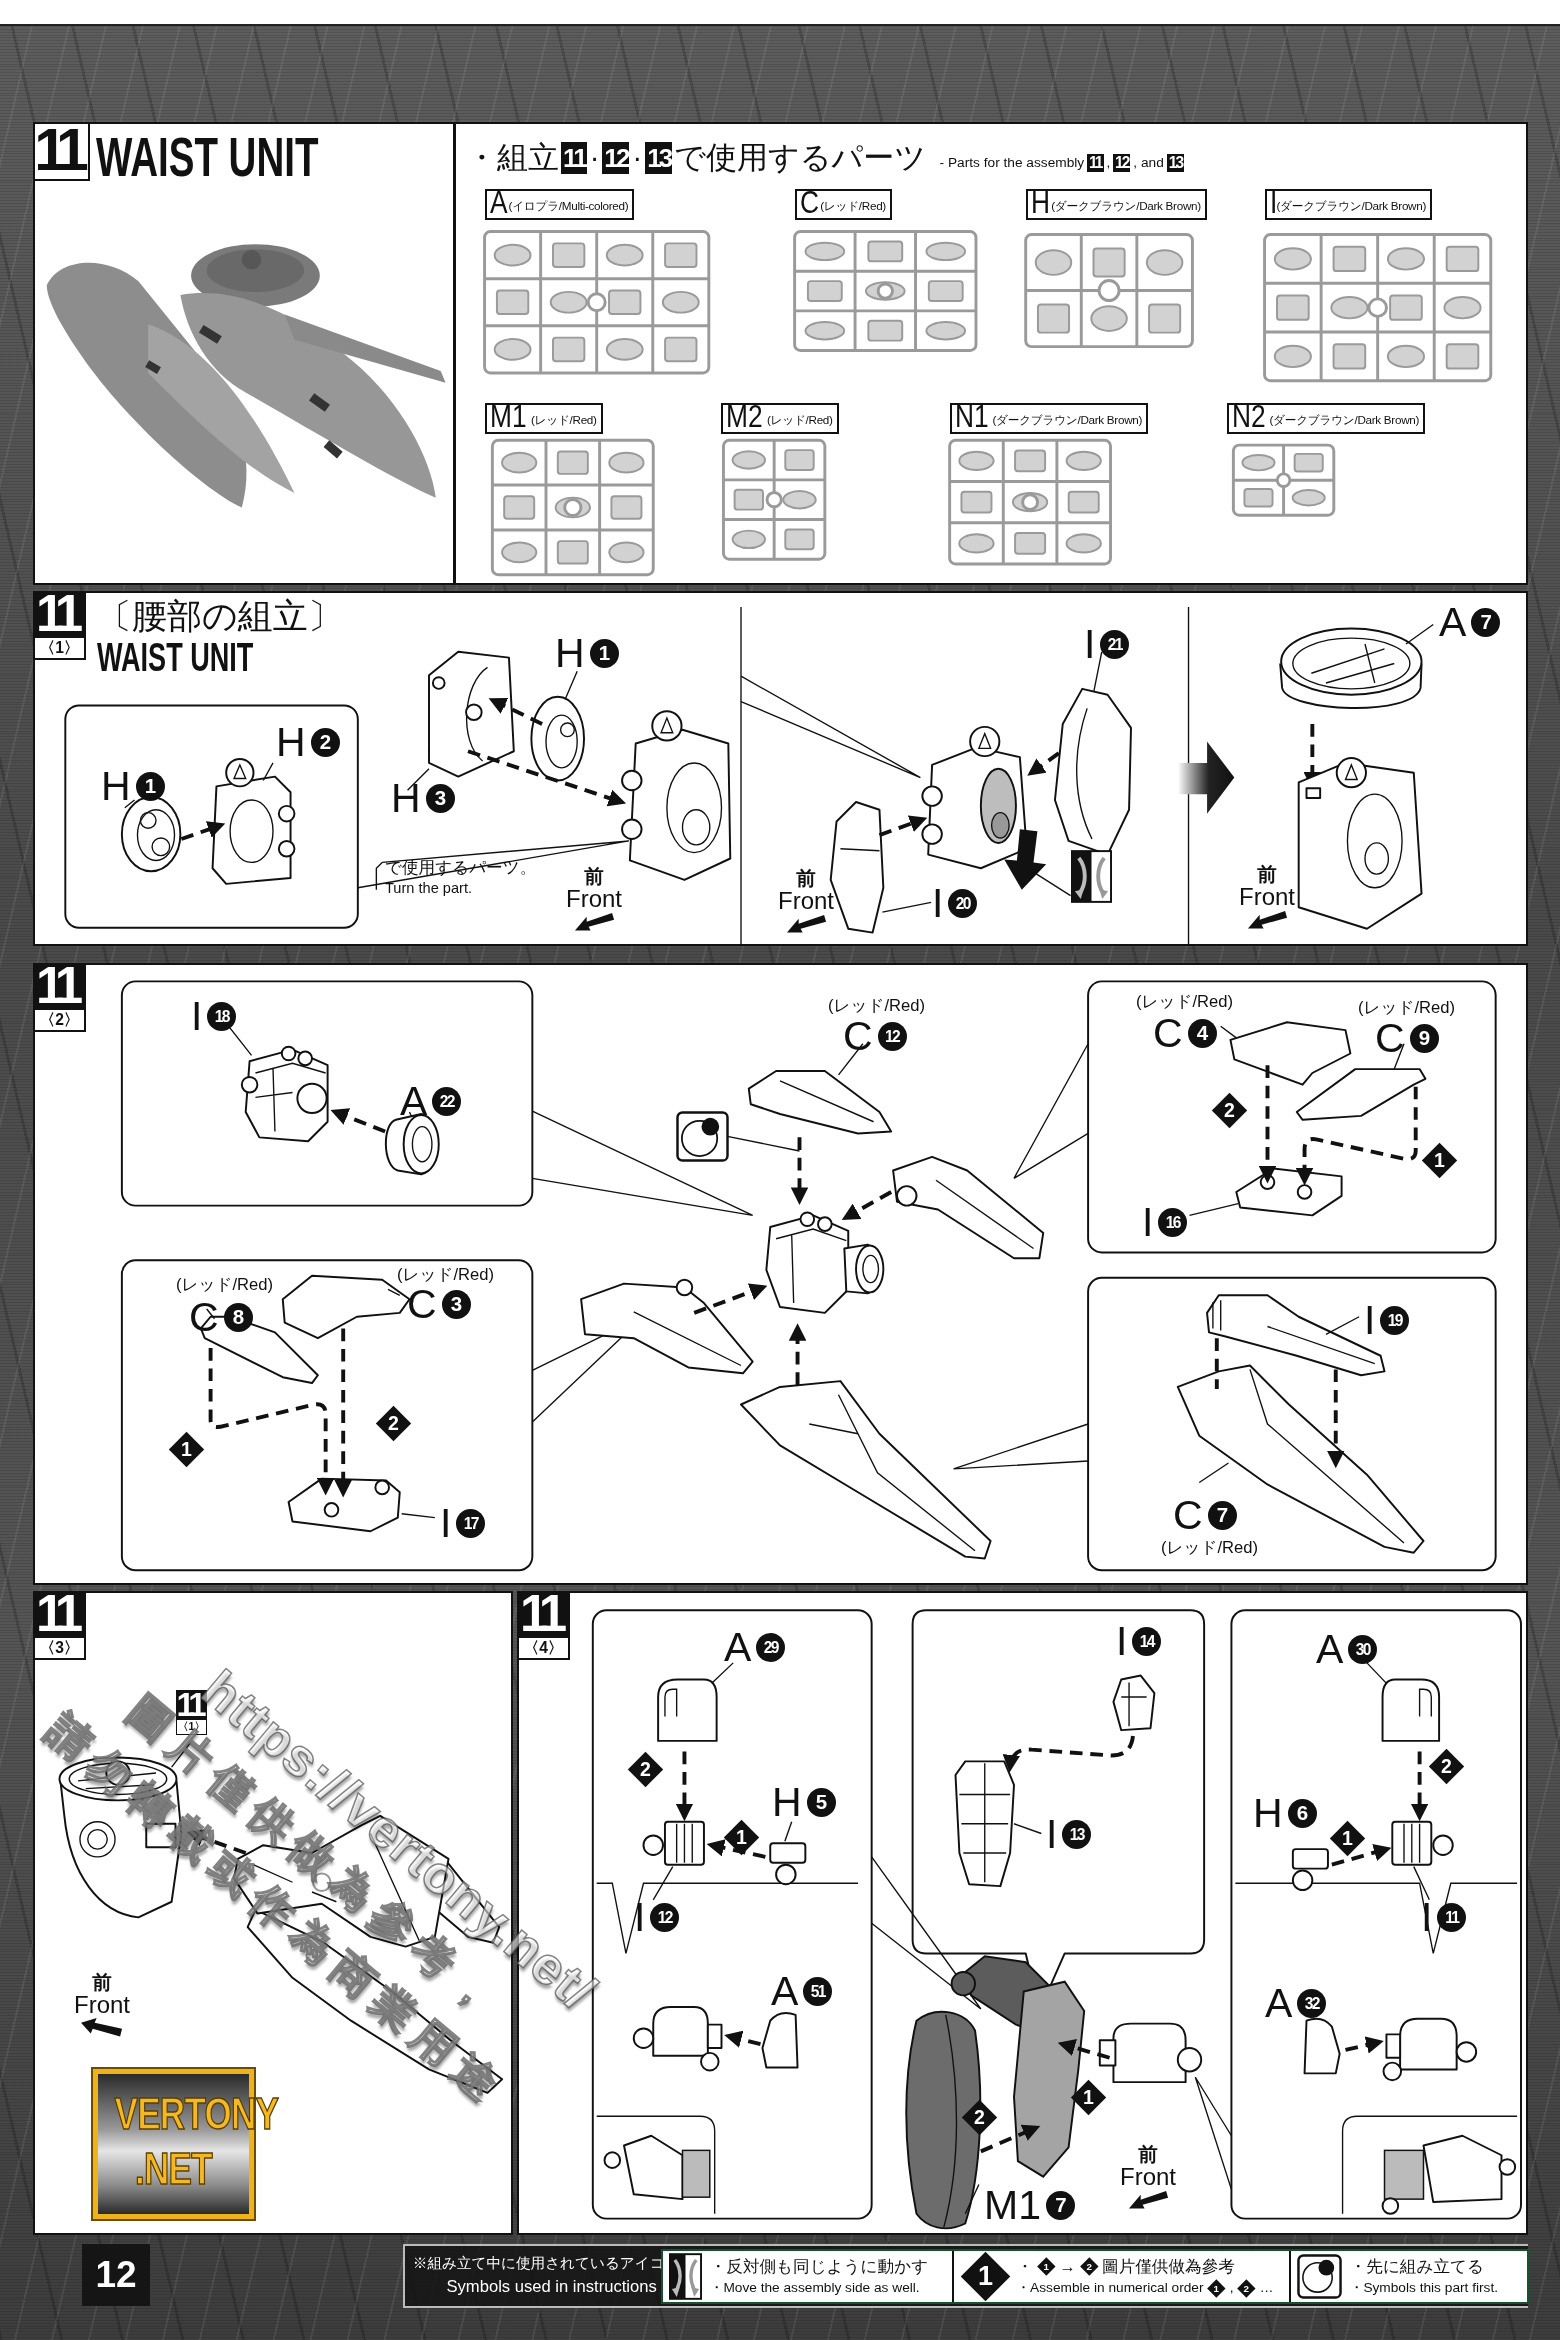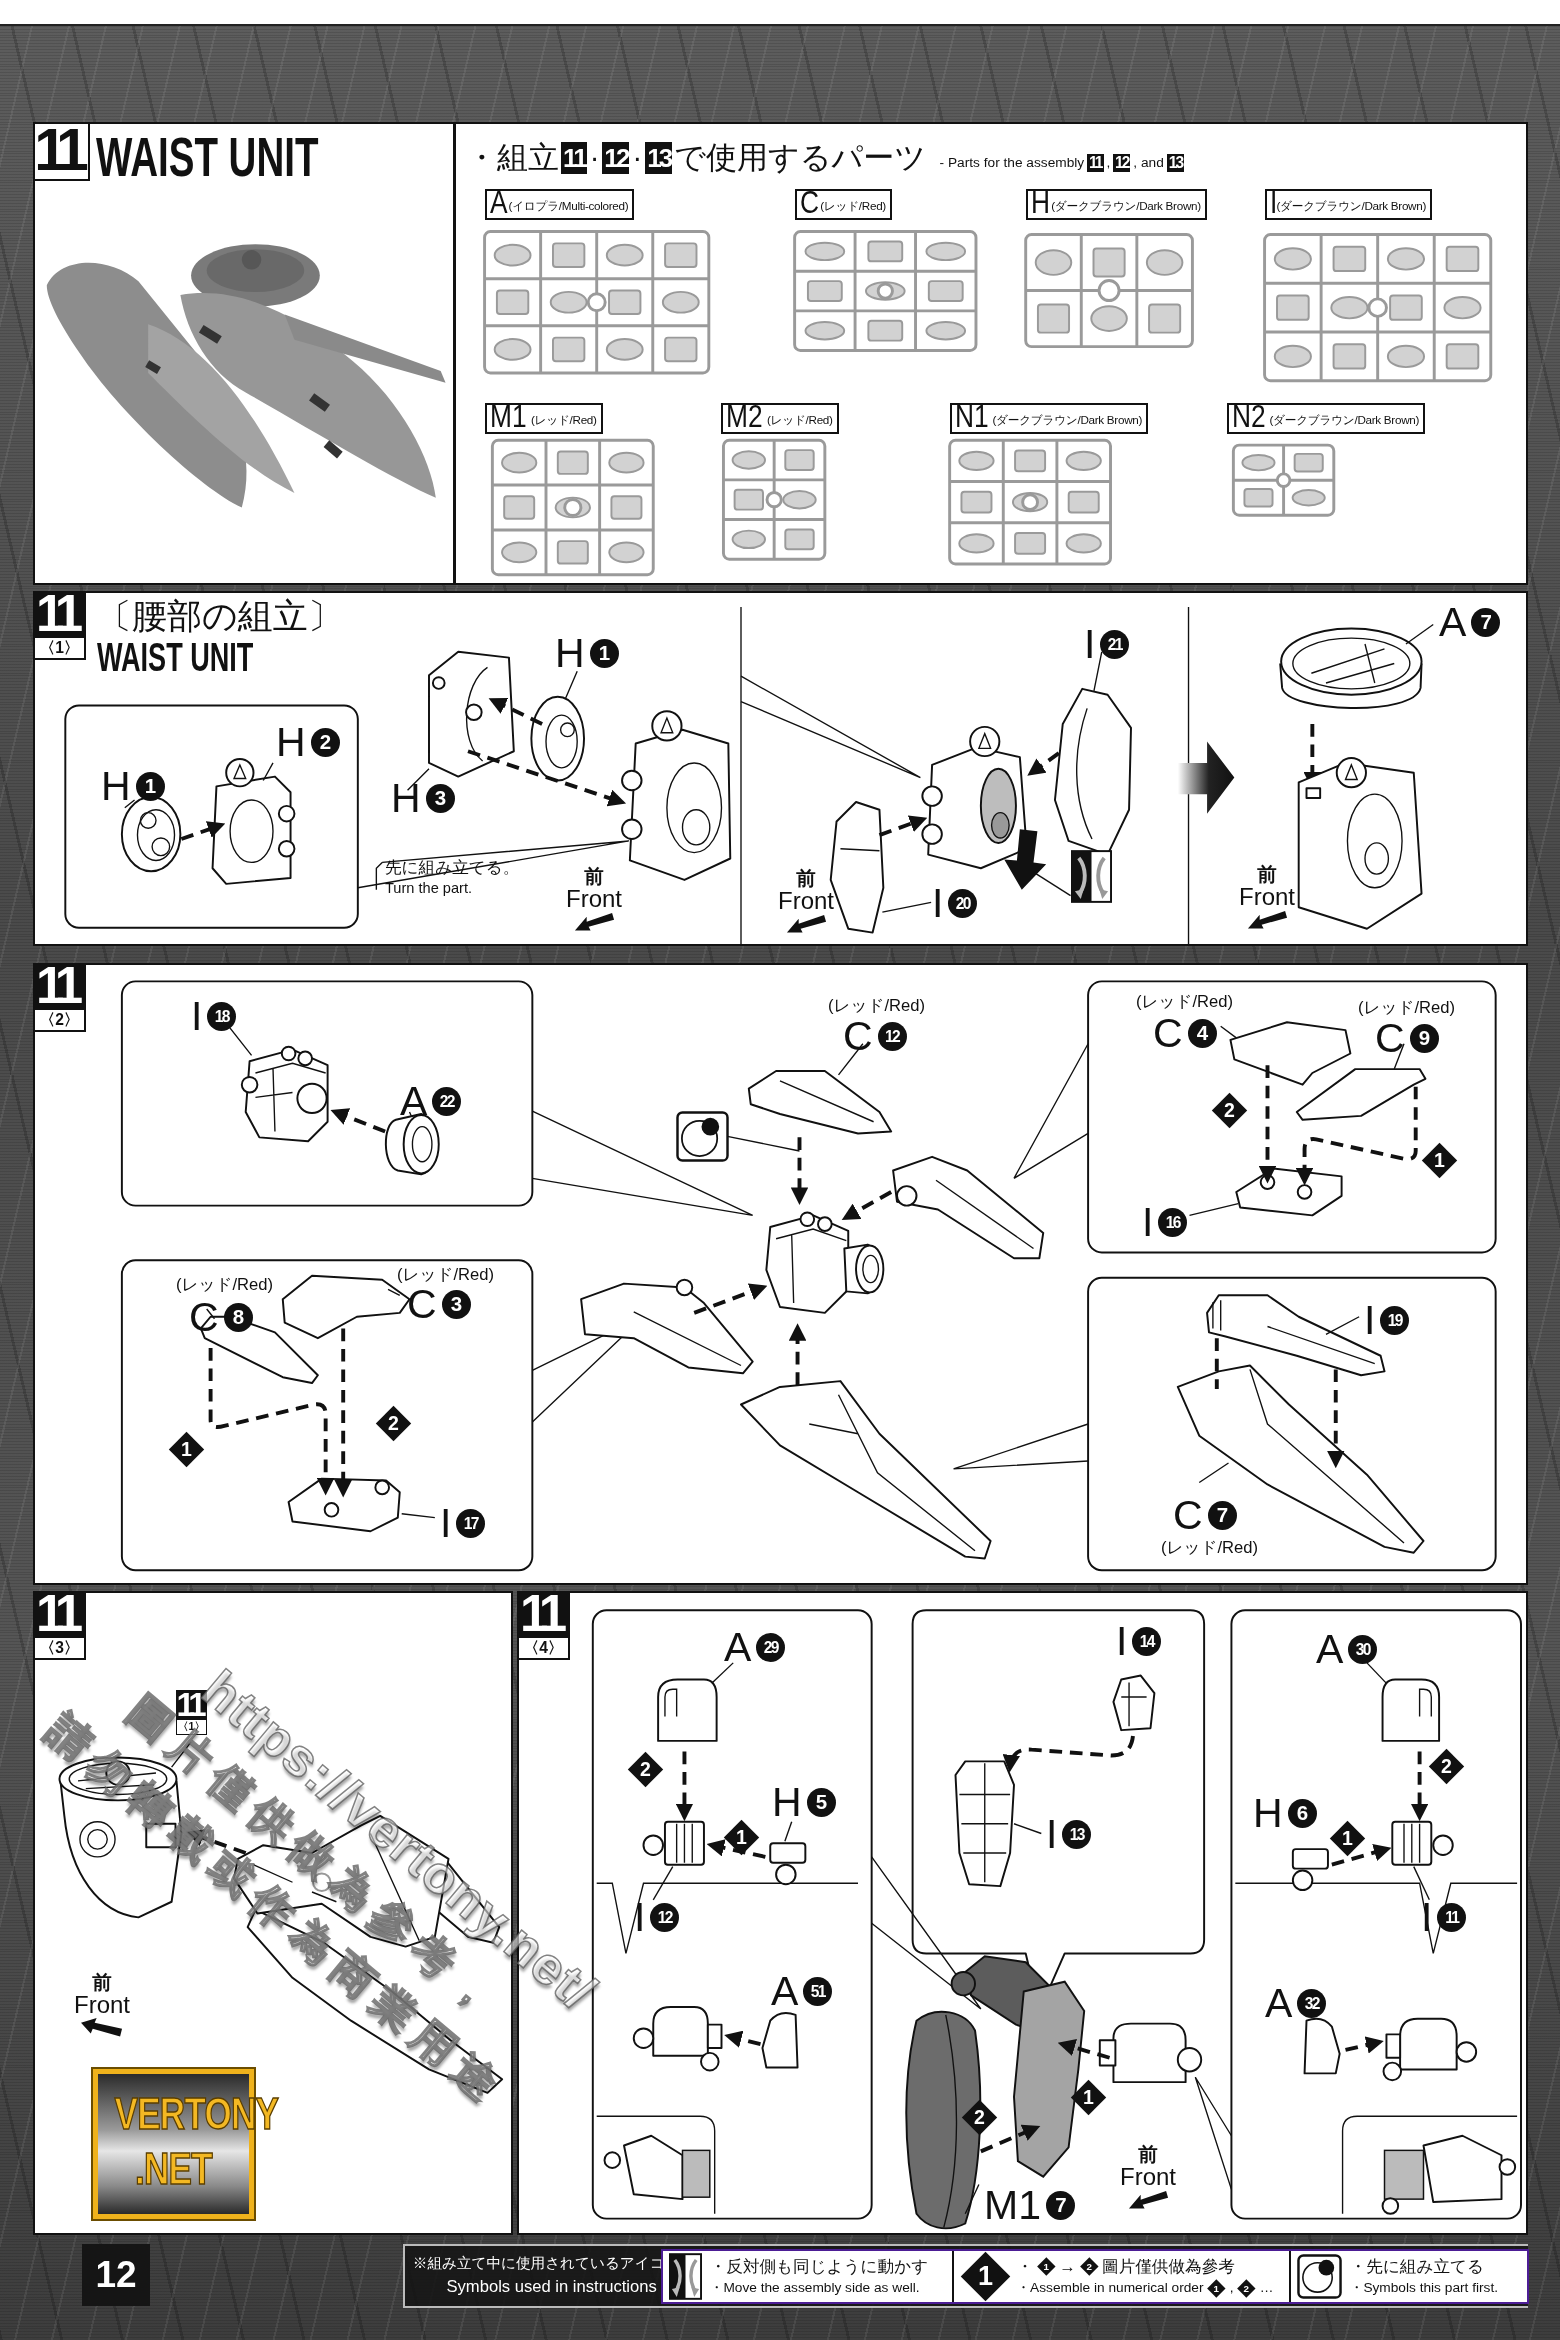--- a/index.html
+++ b/index.html
@@ -69,21 +69,21 @@
   .wm1{font-size:53px;font-weight:bold;letter-spacing:1px}
   .wm2{font-size:43px;font-weight:bold;margin-left:-44px;margin-top:7.8px;letter-spacing:9.8px}
   .wm3{font-size:43px;font-weight:bold;margin-left:-93px;margin-top:7.8px;letter-spacing:9.8px}
 
   
   .page-num{position:absolute;left:82px;top:2244px;width:68px;height:62px;background:#151515;color:#fff;font-weight:bold;font-size:37px;line-height:62px;text-align:center}
   .legend{position:absolute;left:403px;top:2244px;width:1125px;height:64px;border:2px solid #bbb;border-right:none;box-sizing:border-box;background:rgba(20,20,20,0.85)}
   .legend-title{position:absolute;left:7.8px;top:5.9px;color:#fff;text-align:right;width:244px}
   .legend-title .lj{font-size:14.6px;line-height:23.4px;white-space:nowrap}
   .legend-title .le{font-size:16.6px;line-height:23.4px;white-space:nowrap}
-  .legend-box{position:absolute;left:256px;top:2.9px;width:868px;height:55px;background:#fff;border:2px solid #4c1d95;box-sizing:border-box;display:flex}
+  .legend-box{position:absolute;left:256px;top:2.9px;width:868px;height:55px;background:#fff;border:2px solid #14532d;box-sizing:border-box;display:flex}
   .lg-cell{position:relative;height:100%;box-sizing:border-box;display:flex;align-items:center;gap:7.8px;padding-left:5.9px}
   .lg-cell + .lg-cell{border-left:2px solid #111}
   .lg-text .lj{font-size:16.6px;line-height:23.4px;white-space:nowrap;display:flex;align-items:center;gap:2.9px}
   .lg-text .le{font-size:13.7px;line-height:19.5px;white-space:nowrap;display:flex;align-items:center;gap:2.9px}
   .mini-d{display:inline-block;width:12.7px;height:12.7px;background:#111;transform:rotate(45deg);position:relative;margin:0 3.9px}
   .mini-d span{position:absolute;left:0;top:0;width:12.7px;height:12.7px;display:flex;align-items:center;justify-content:center;color:#fff;font-size:9.8px;font-weight:bold;transform:rotate(-45deg)}
   .big-d{width:35px;height:35px;background:#111;transform:rotate(45deg);position:relative;margin:0 5.9px 0 7.8px}
   .big-d span{position:absolute;left:0;top:0;width:35px;height:35px;display:flex;align-items:center;justify-content:center;color:#fff;font-weight:bold;font-size:27px;transform:rotate(-45deg)}
 </style>
 </head>
@@ -620,21 +620,21 @@
 <div class="callout" style="left:932px;top:883px">
     <span>I</span>
     <span class="num two">20</span>
   </div>
 <div class="callout" style="left:1439px;top:602px">
     <span>A</span>
     <span class="num">7</span>
   </div>
 
 <div class="note" style="left:385px;top:858px">
-  <div class="nj">先に組み立てる。</div>
+  <div class="nj">で使用するパーツ。</div>
   <div class="ne">Turn the part.</div>
 </div>
 
 <div class="front" style="left:564px;top:866px">
   <div class="fj">前</div>
   <div class="fe">Front</div>
   <svg width="43" height="21.5" viewBox="0 0 44 22">
       <polygon points="2,20 14,6 14,11 40,2 42,9 16,16 18,20" fill="#111"></polygon>
     </svg>
 </div>

